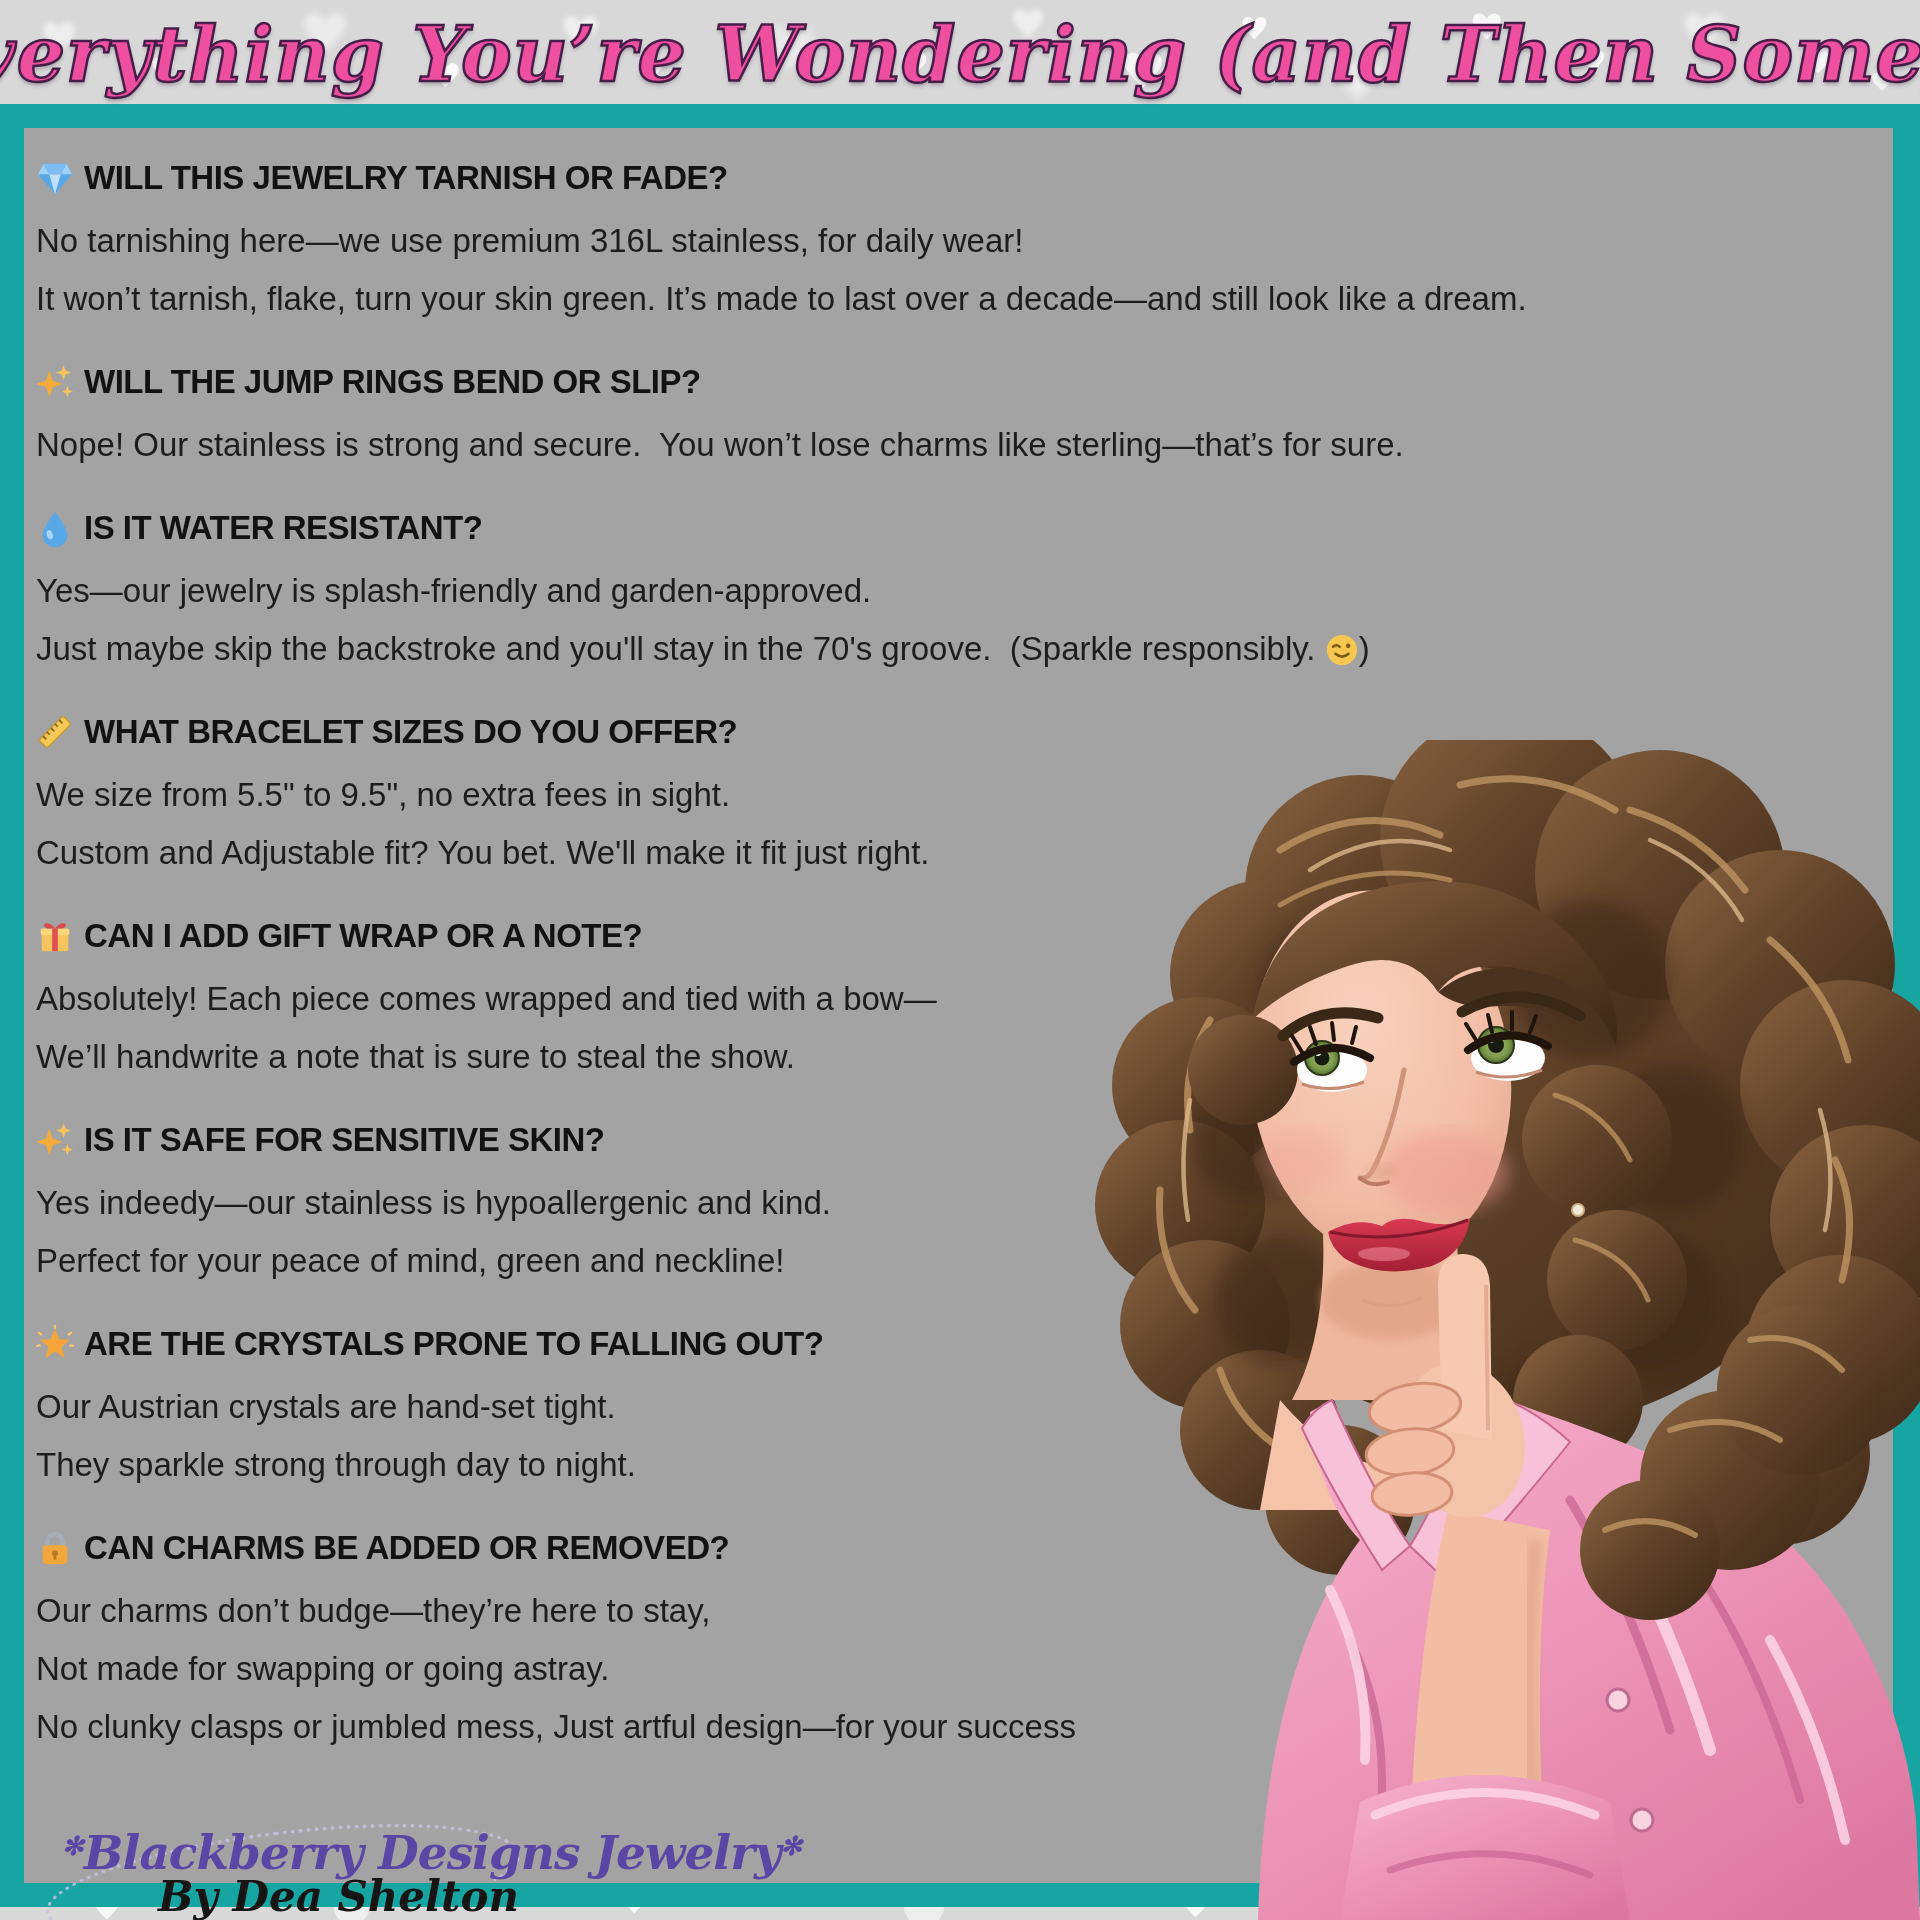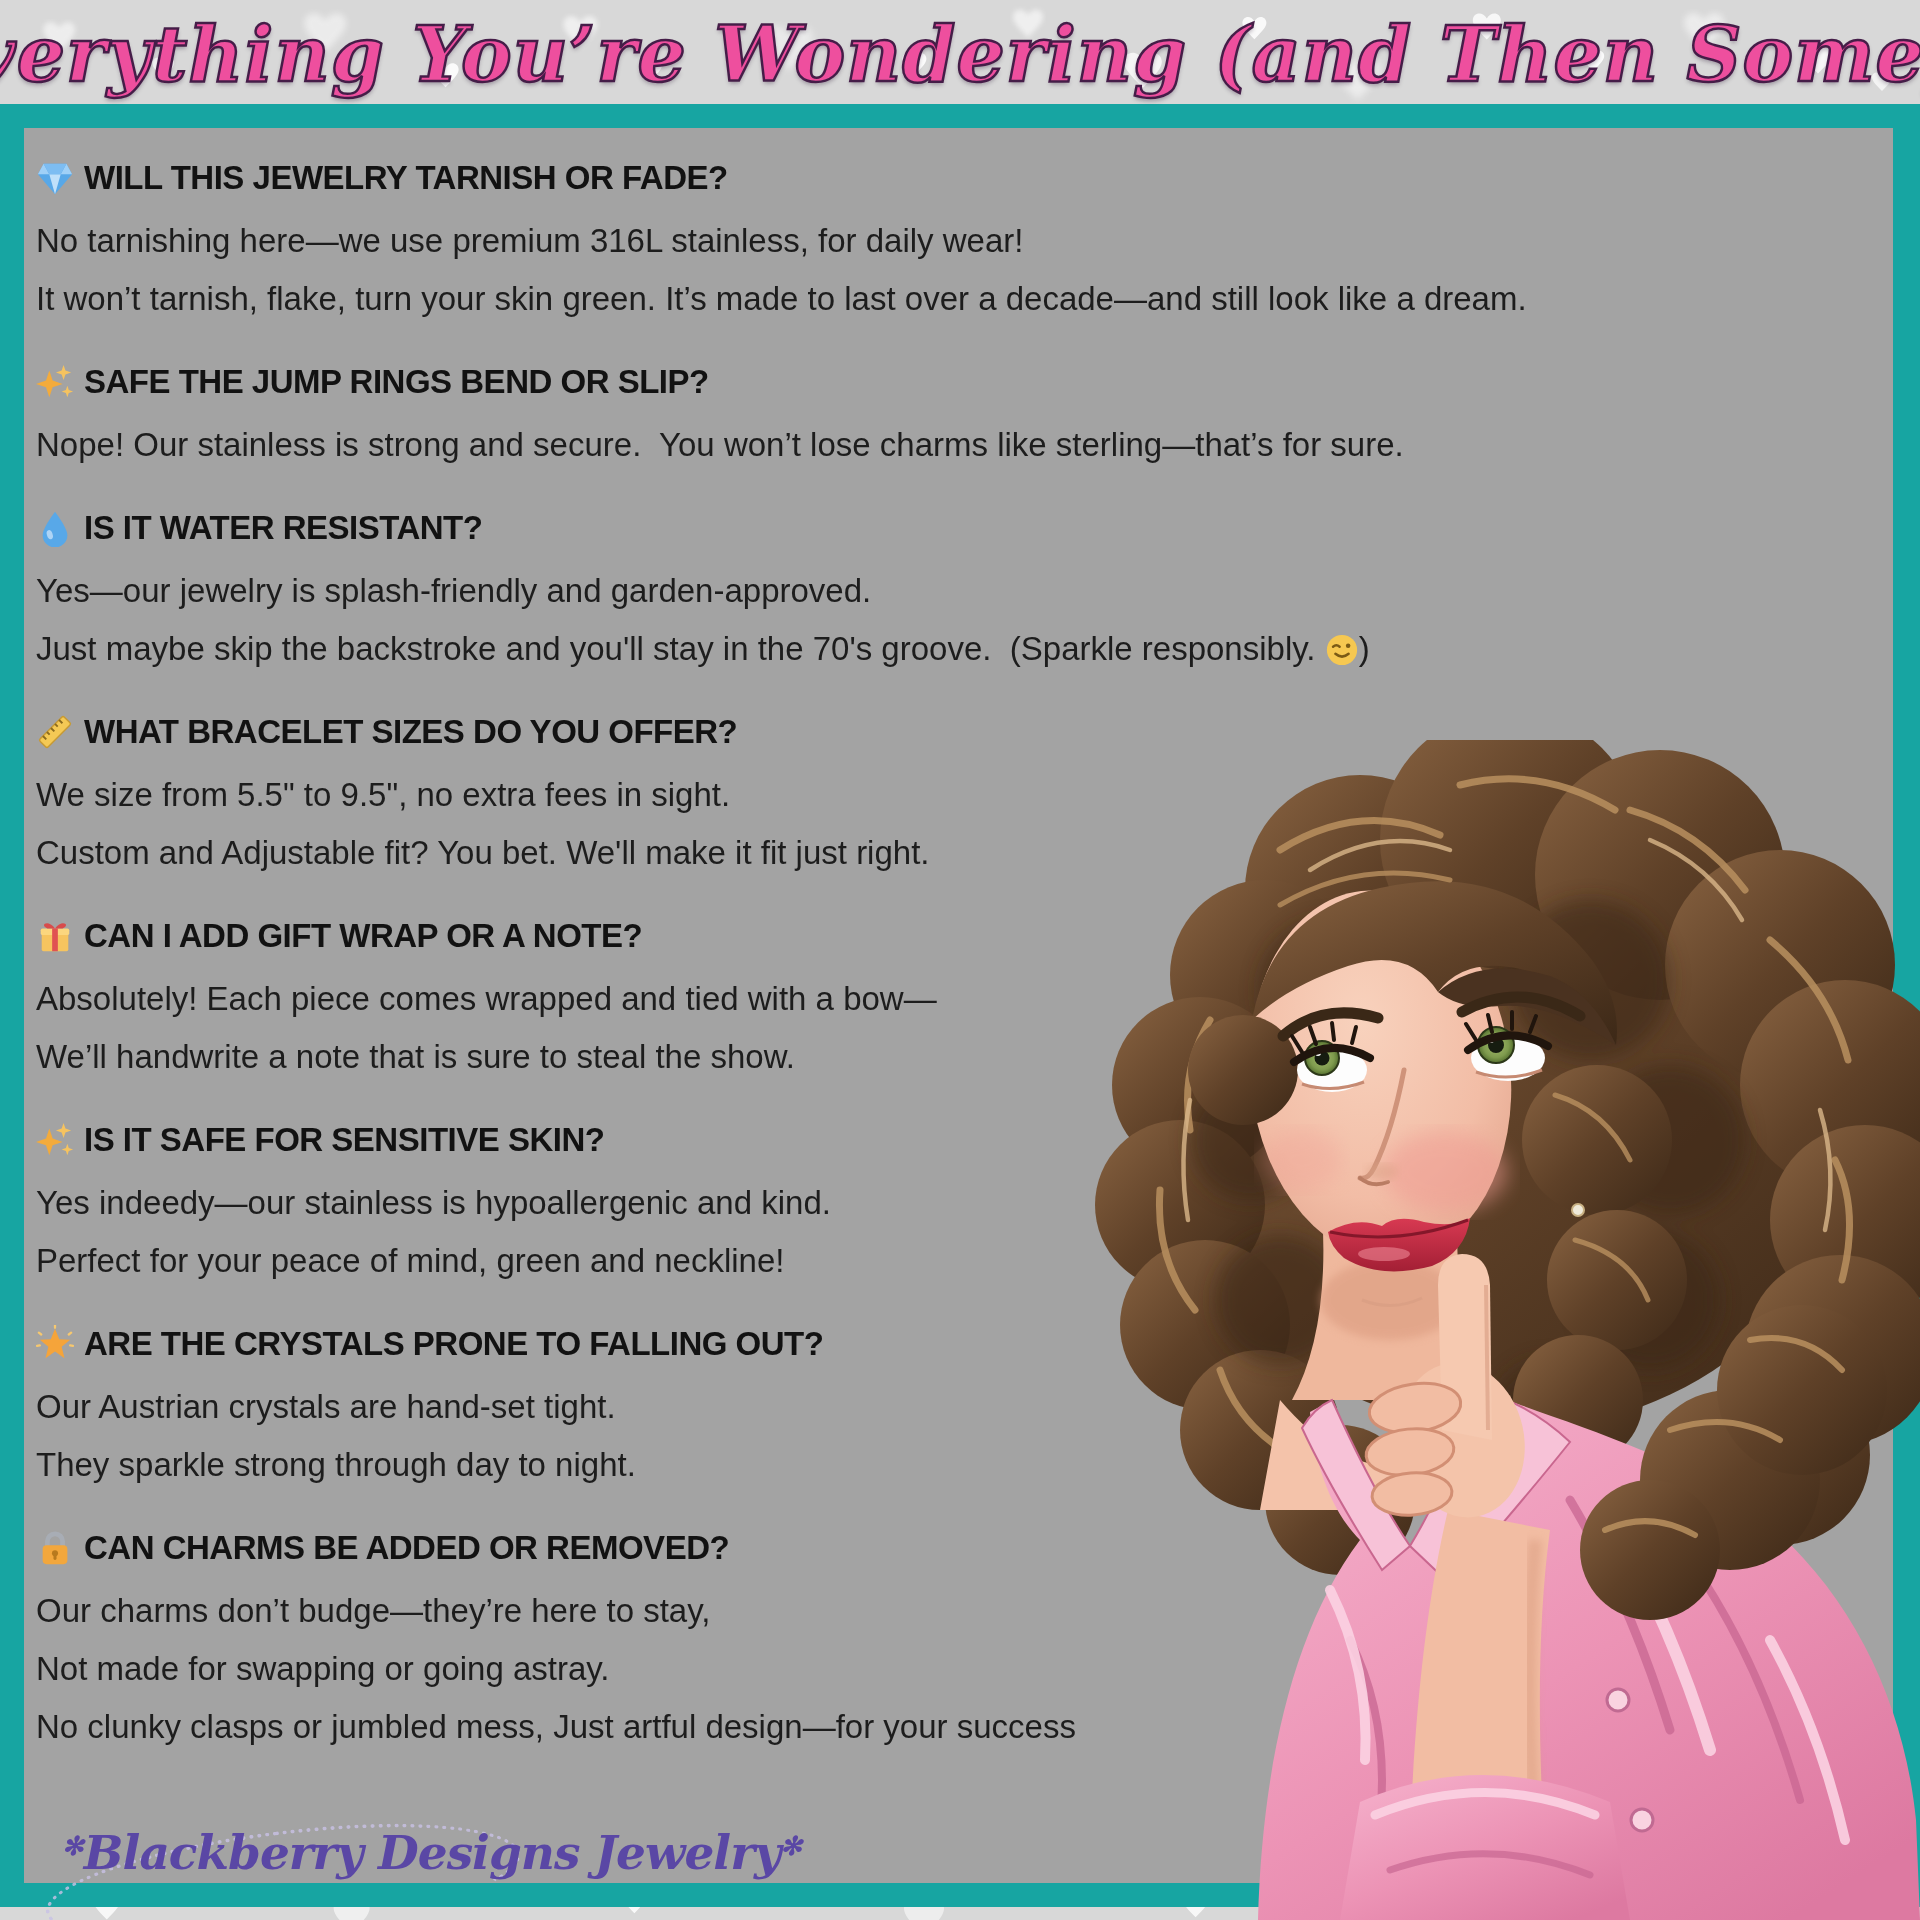--- a/index.html
+++ b/index.html
@@ -104,21 +104,21 @@
           <div class="line">It won’t tarnish, flake, turn your skin green. It’s made to last over a decade—and still look like a dream.</div>
         </div>
 
         <div class="section">
           <div class="heading">
             <span class="icon"><svg viewBox="0 0 40 40">
                   <path d="M14 8 L17.5 18.5 L28 22 L17.5 25.5 L14 36 L10.5 25.5 L0 22 L10.5 18.5 Z" fill="#f3ab3c"></path>
                   <path d="M29 2 L31 8 L37 10 L31 12 L29 18 L27 12 L21 10 L27 8 Z" fill="#f6c35f"></path>
                   <path d="M33 24 L34.5 28.5 L39 30 L34.5 31.5 L33 36 L31.5 31.5 L27 30 L31.5 28.5 Z" fill="#f6c35f"></path>
                 </svg></span>
-            <span>SAFE THE JUMP RINGS BEND OR SLIP?</span>
+            <span>WILL THE JUMP RINGS BEND OR SLIP?</span>
           </div>
           <div class="line">Nope! Our stainless is strong and secure.  You won’t lose charms like sterling—that’s for sure.</div>
         </div>
 
         <div class="section">
           <div class="heading">
             <span class="icon"><svg viewBox="0 0 40 40">
                   <path d="M20 3 C20 3 7 20 7 27.5 a13 13 0 0 0 26 0 C33 20 20 3 20 3 Z" fill="#58a8e8"></path>
                   <ellipse cx="14.5" cy="27" rx="3" ry="5" fill="#aed4f5" transform="rotate(-18 14.5 27)"></ellipse>
                 </svg></span>
@@ -202,20 +202,21 @@
           <div class="line">No clunky clasps or jumbled mess, Just artful design—for your success</div>
         </div>
 
       </div>
     </div>
   </div>
 
   <div class="logo">
     <div class="logo-swoosh"></div>
     <div class="logo-brand"><span class="logo-sparkle">✻</span><span>Blackberry Designs Jewelry</span><span class="logo-sparkle">✻</span></div>
+    <div class="logo-byline">By Dea Shelton</div>
   </div>
 
   <svg class="pinup" viewBox="0 0 890 1180">
     <defs>
       <radialGradient id="skinG" cx="45%" cy="35%" r="80%">
         <stop offset="0" stop-color="#f8d2bd"></stop>
           <stop offset=".6" stop-color="#f2bda6"></stop>
           <stop offset="1" stop-color="#e0a088"></stop>
       </radialGradient>
       <linearGradient id="hairG" x1="0" y1="0" x2="1" y2="1">

